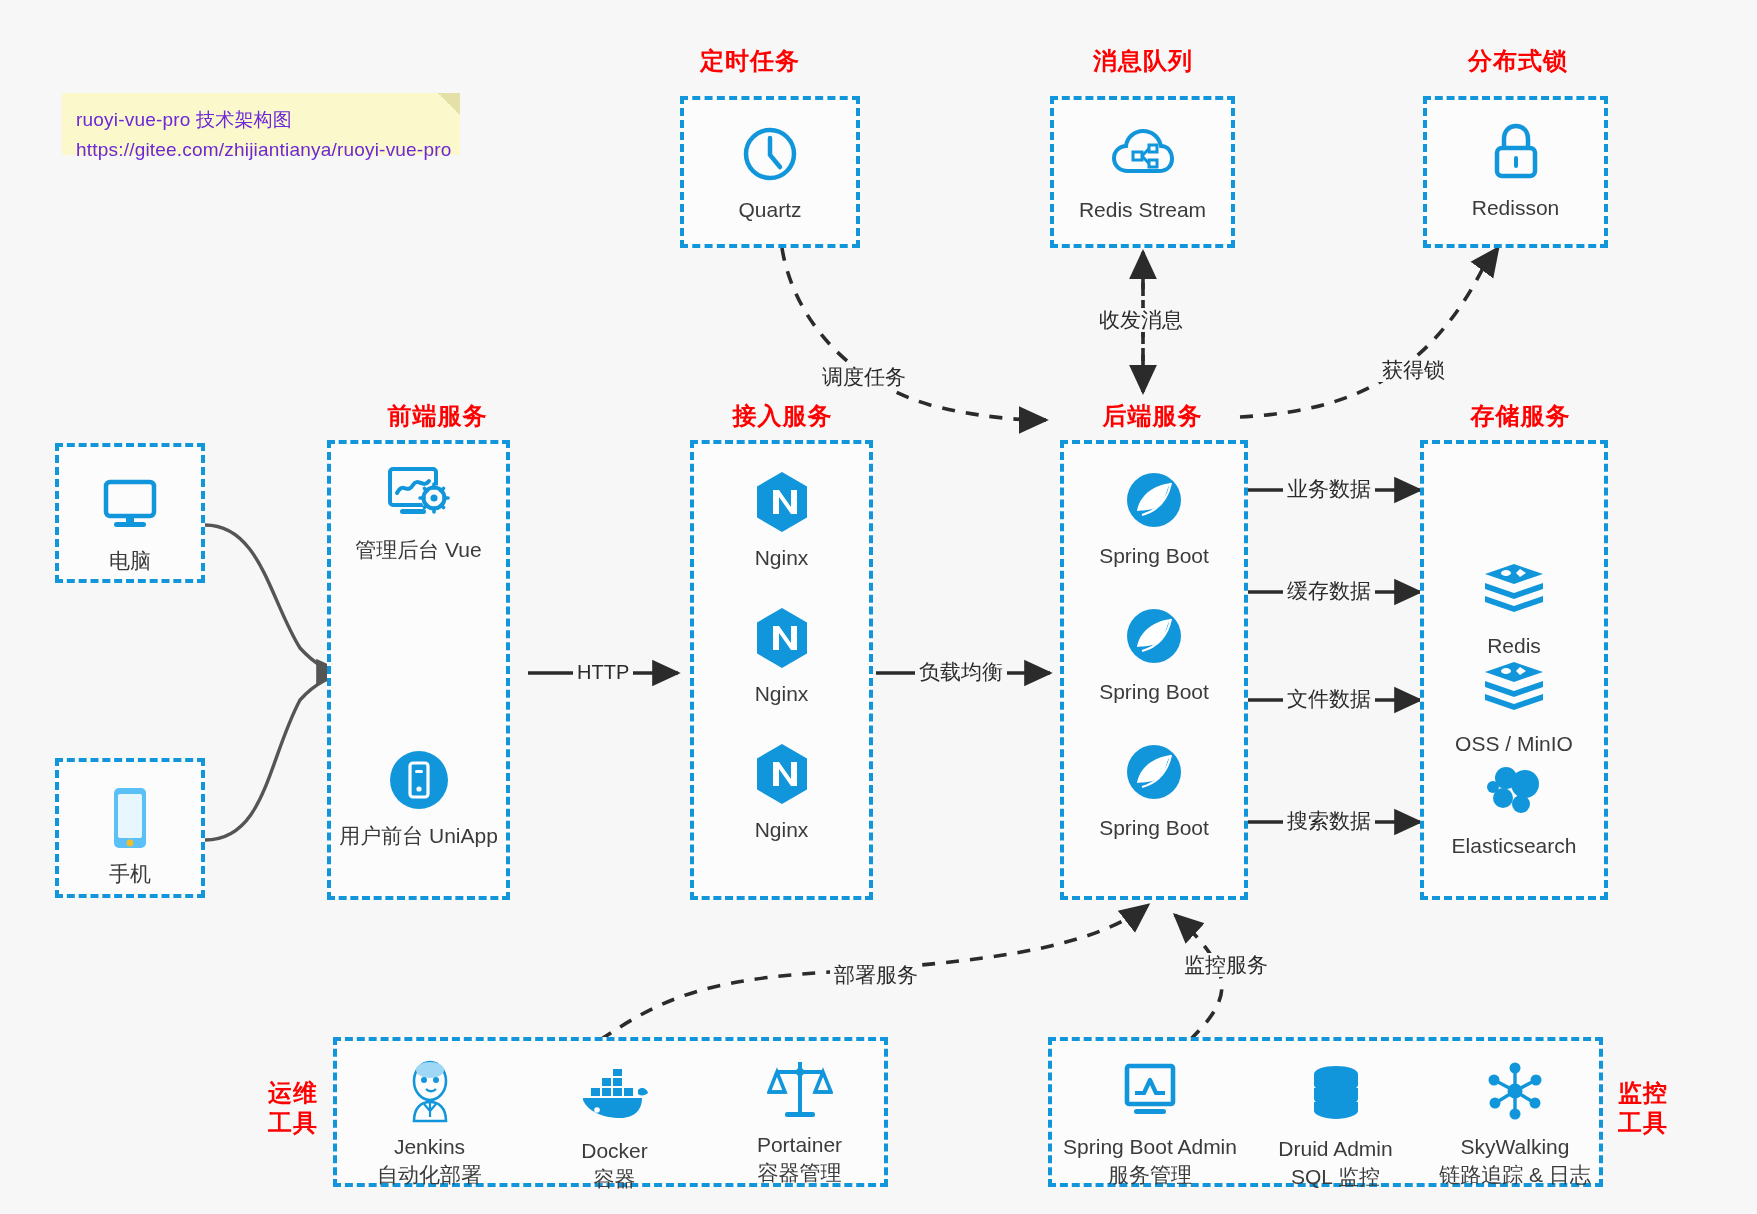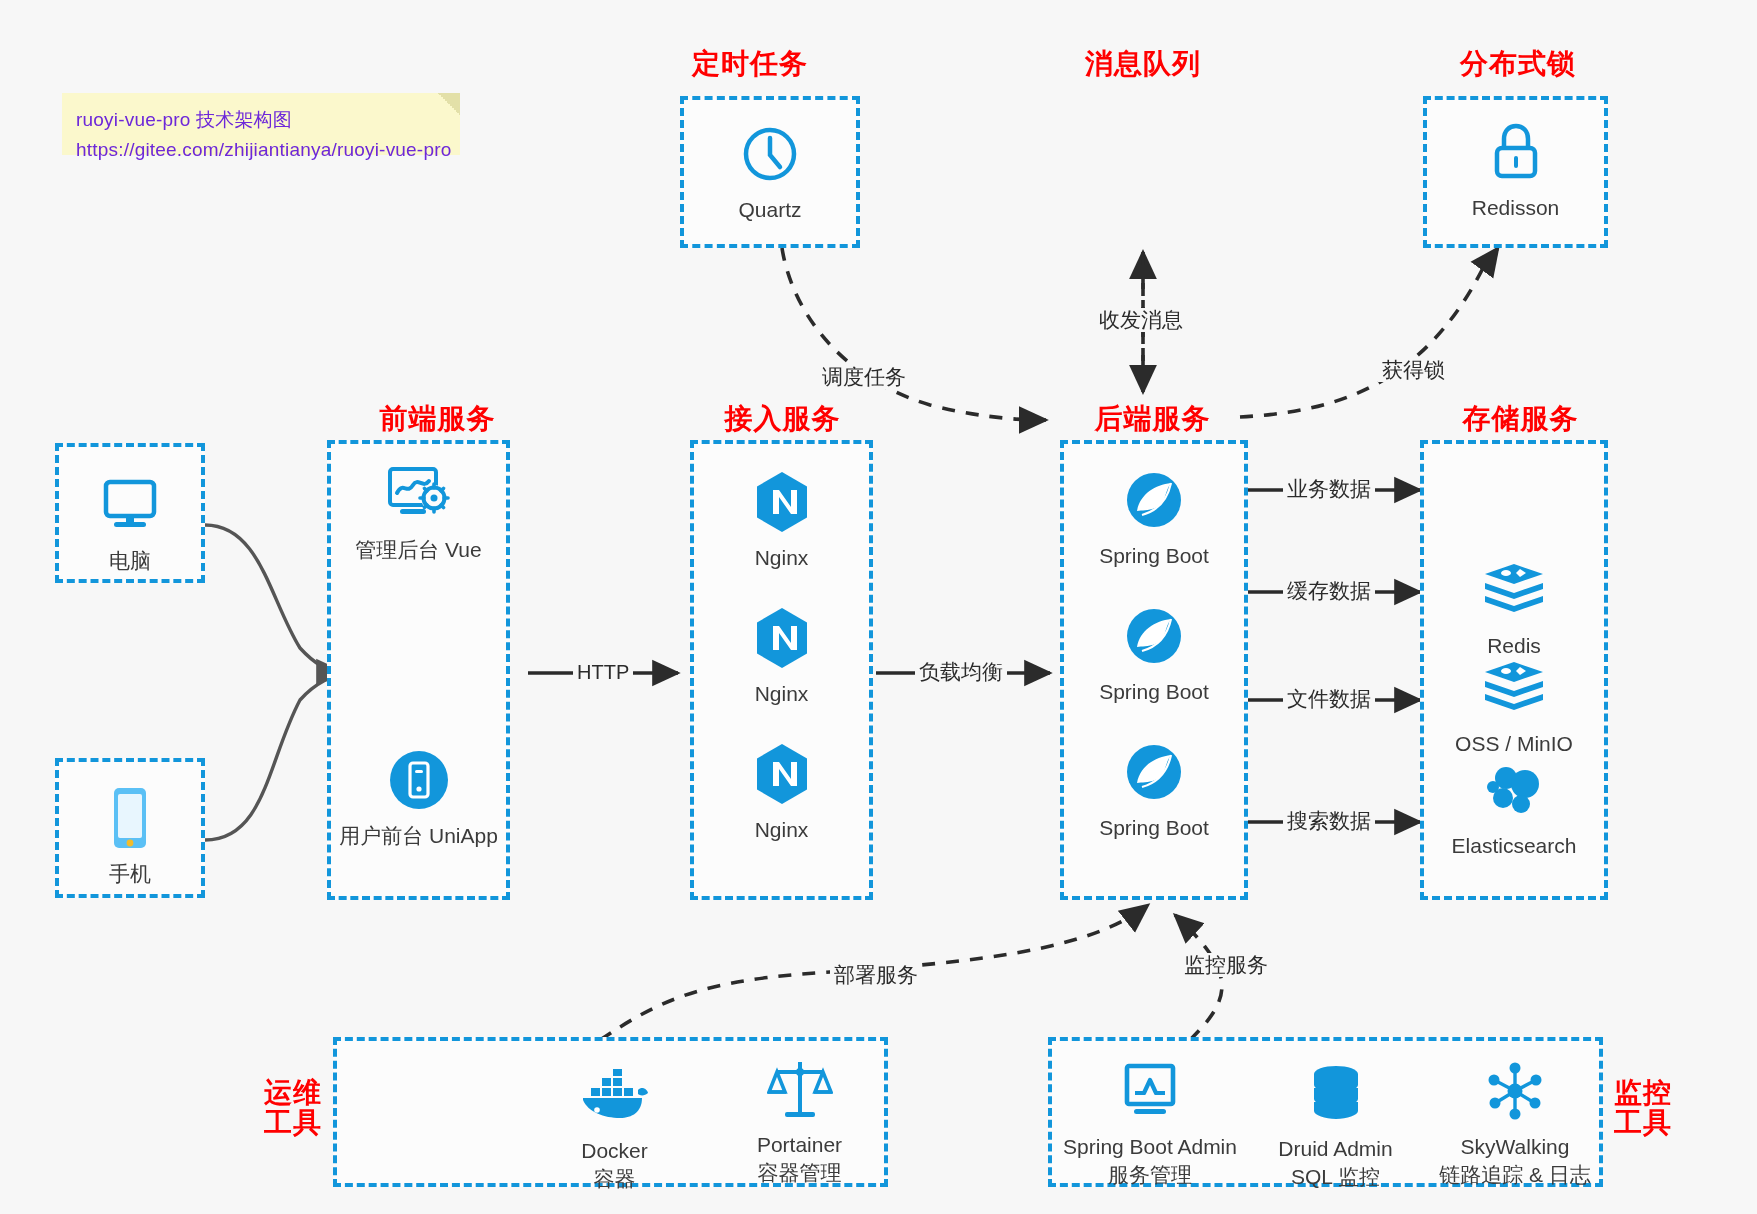--- a/index.html
+++ b/index.html
@@ -22,21 +22,21 @@
     letter-spacing:.2px;
   }
   .note .fold{
     position:absolute;right:0;top:0;width:22px;height:22px;
     background:linear-gradient(225deg,#e3e0a8 50%,transparent 50%);
   }
   .note div{white-space:nowrap;}
 
   
   .ghead{
-    position:absolute;color:#ff0000;font-weight:bold;font-size:28px;
+    position:absolute;color:#ff0000;font-weight:bold;font-size:24px;
     text-align:center;white-space:nowrap;letter-spacing:1px;
   }
   .ghead.side{line-height:30px;}
 
   
   .dbox{
     position:absolute;
     border:4px dashed #1296db;
     background:#fcfcfc;
     box-sizing:border-box;
@@ -156,20 +156,34 @@
         <svg class="icon" width="46" height="66" viewBox="0 0 46 66">
           <rect x="7" y="3" width="32" height="60" rx="5" fill="#5bc0f5"></rect>
           <rect x="11" y="9" width="24" height="44" rx="2" fill="#e8f6fe"></rect>
           <circle cx="23" cy="58" r="3.4" fill="#f3bc2c"></circle>
         </svg>
       </div>
       <div class="cap">手机</div>
     </div>
   </div>
 
+  <div class="dbox" style="left:1050px;top:96px;width:185px;height:152px;">
+    <div class="node" style="top:18px;">
+      <div class="ico">
+        <svg class="icon" width="64" height="54" viewBox="0 0 64 54">
+          <path d="M17,44 C8,44 3,38 3,31 C3,24 9,19 15,19 C16,10 24,4 32,4 C41,4 48,10 50,19 C57,19 61,25 61,32 C61,39 56,44 48,44 Z" fill="none" stroke="#1296db" stroke-width="4"></path>
+          <rect x="22" y="25" width="9" height="8" fill="none" stroke="#1296db" stroke-width="3"></rect>
+          <rect x="38" y="18" width="8" height="7" fill="none" stroke="#1296db" stroke-width="3"></rect>
+          <rect x="38" y="33" width="8" height="7" fill="none" stroke="#1296db" stroke-width="3"></rect>
+          <path d="M31,29 L38,21.5 M31,29 L38,36.5" stroke="#1296db" stroke-width="3" fill="none"></path>
+        </svg>
+      </div>
+      <div class="cap">Redis Stream</div>
+    </div>
+  </div>
 
   <div class="dbox" style="left:1423px;top:96px;width:185px;height:152px;">
     <div class="node" style="top:16px;">
       <div class="ico">
         <svg class="icon" width="52" height="60" viewBox="0 0 52 60">
           <path d="M14,26 L14,17 C14,9 19,4 26,4 C33,4 38,9 38,17 L38,26" fill="none" stroke="#1296db" stroke-width="4.5"></path>
           <rect x="7" y="26" width="38" height="28" rx="5" fill="none" stroke="#1296db" stroke-width="4.5"></rect>
           <rect x="24" y="34" width="4" height="12" rx="2" fill="#1296db"></rect>
         </svg>
       </div>
@@ -315,20 +329,35 @@
           <circle cx="18" cy="36" r="10" fill="#1296db"></circle>
           <circle cx="36" cy="42" r="9" fill="#1296db"></circle>
           <circle cx="8" cy="25" r="6" fill="#1296db"></circle>
         </svg>
       </div>
       <div class="cap">Elasticsearch</div>
     </div>
   </div>
 
   <div class="dbox" style="left:333px;top:1037px;width:555px;height:150px;">
+    <div class="node" style="left:0;top:14px;width:185px;">
+      <div class="ico">
+        <svg class="icon" width="56" height="64" viewBox="0 0 56 64">
+          <ellipse cx="28" cy="22" rx="16" ry="19" fill="none" stroke="#1296db" stroke-width="2.6"></ellipse>
+          <ellipse cx="28" cy="11" rx="14" ry="8" fill="#9fd8f5"></ellipse>
+          <circle cx="22" cy="21" r="3" fill="#1296db"></circle>
+          <circle cx="34" cy="21" r="3" fill="#1296db"></circle>
+          <path d="M24,30 C27,33 31,33 34,30" fill="none" stroke="#1296db" stroke-width="2.4"></path>
+          <path d="M12,62 C12,49 19,43 28,43 C37,43 44,49 44,62 Z" fill="none" stroke="#1296db" stroke-width="2.6"></path>
+          <path d="M28,43 L28,58 M22,45 L28,52 L34,45" fill="none" stroke="#1296db" stroke-width="2.2"></path>
+        </svg>
+      </div>
+      <div class="cap">Jenkins</div>
+      <div class="cap2">自动化部署</div>
+    </div>
 
     <div class="node" style="left:185px;top:18px;width:185px;">
       <div class="ico">
         <svg class="icon" width="70" height="54" viewBox="0 0 70 54">
           <g fill="#1296db">
             <rect x="22" y="20" width="9" height="8"></rect>
               <rect x="33" y="20" width="9" height="8"></rect>
             <rect x="44" y="20" width="9" height="8"></rect>
               <rect x="22" y="10" width="9" height="8"></rect>
             <rect x="33" y="10" width="9" height="8"></rect>

